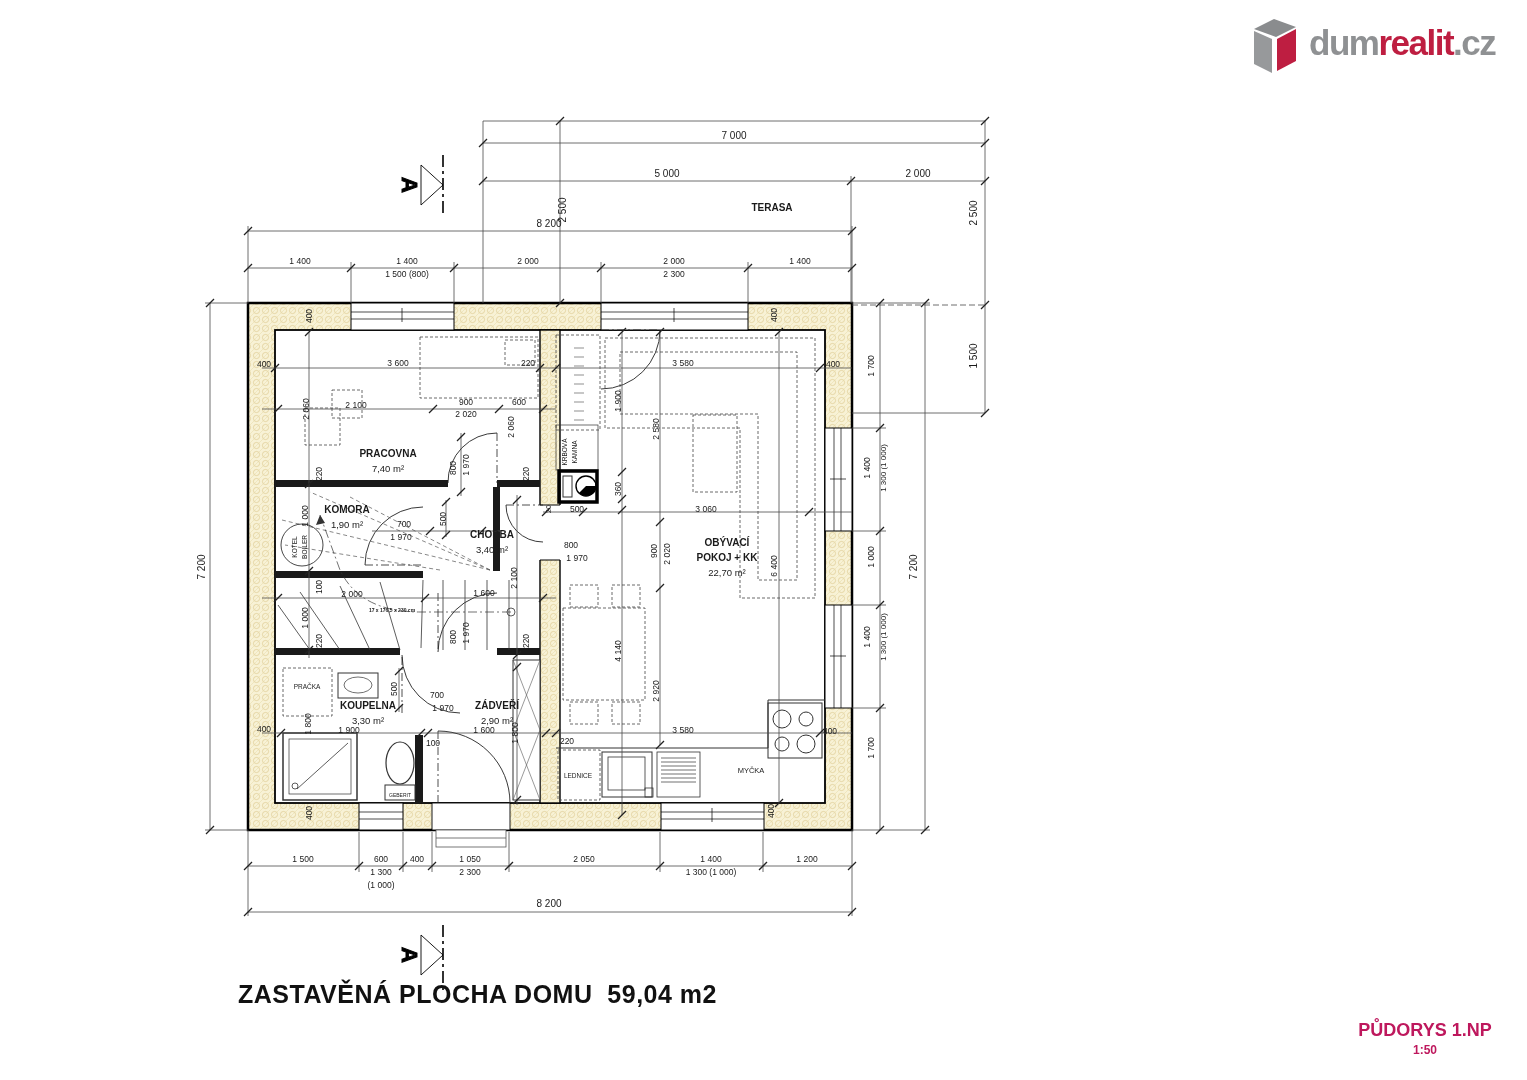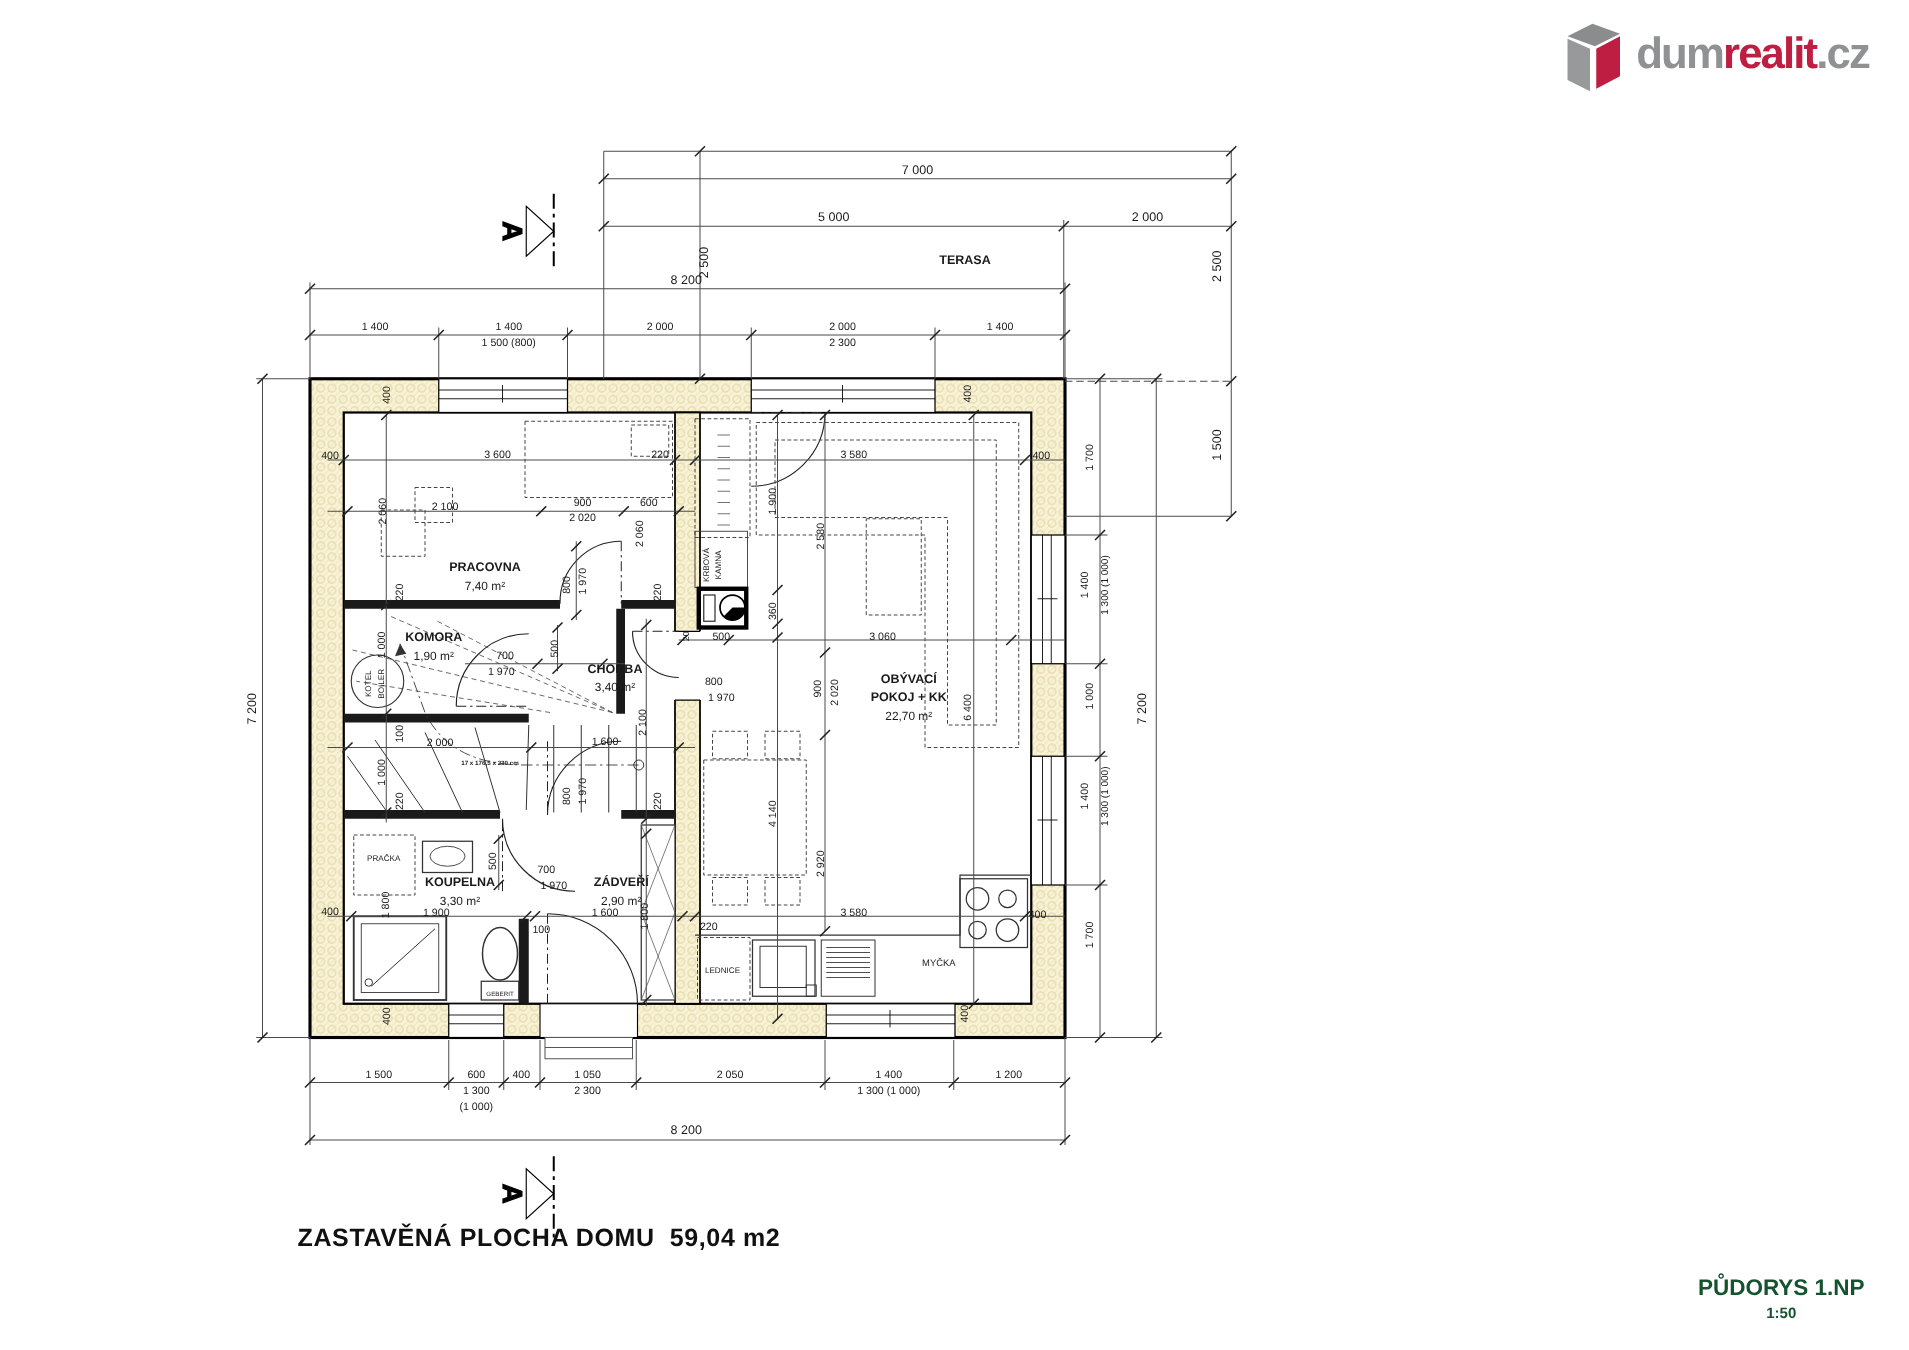--- a/index.html
+++ b/index.html
@@ -2,23 +2,23 @@
 <html><head>
 <meta charset="utf-8">
 <style>
   html,body{margin:0;padding:0;background:#fff;}
   .page{position:relative;width:1527px;height:1080px;background:#fff;overflow:hidden;
         font-family:"Liberation Sans",sans-serif;}
   svg text{font-family:"Liberation Sans",sans-serif;}
   .logo{position:absolute;left:1251px;top:12px;display:flex;align-items:center;gap:10px;}
   .logo .wordmark{font-size:35px;font-weight:bold;letter-spacing:-1.5px;line-height:62px;}
   .logo .g{color:#8f9193;} .logo .r{color:#be1e41;}
-  .footer-note{position:absolute;left:238px;top:980px;font-size:20px;font-weight:bold;color:#111;
+  .footer-note{position:absolute;left:238px;top:980px;font-size:25px;font-weight:bold;color:#111;
                letter-spacing:.5px;white-space:pre;}
-  .title-block{position:absolute;left:1340px;top:1020px;width:170px;text-align:center;color:#14532d;}
+  .title-block{position:absolute;left:1340px;top:1020px;width:170px;text-align:center;color:#be185d;}
   .title-block .t1{font-size:18px;font-weight:bold;}
   .title-block .t2{font-size:12px;font-weight:bold;margin-top:2px;}
 </style>
 </head>
 <body>
 
 <div class="page">
 
   
   <div class="logo">

